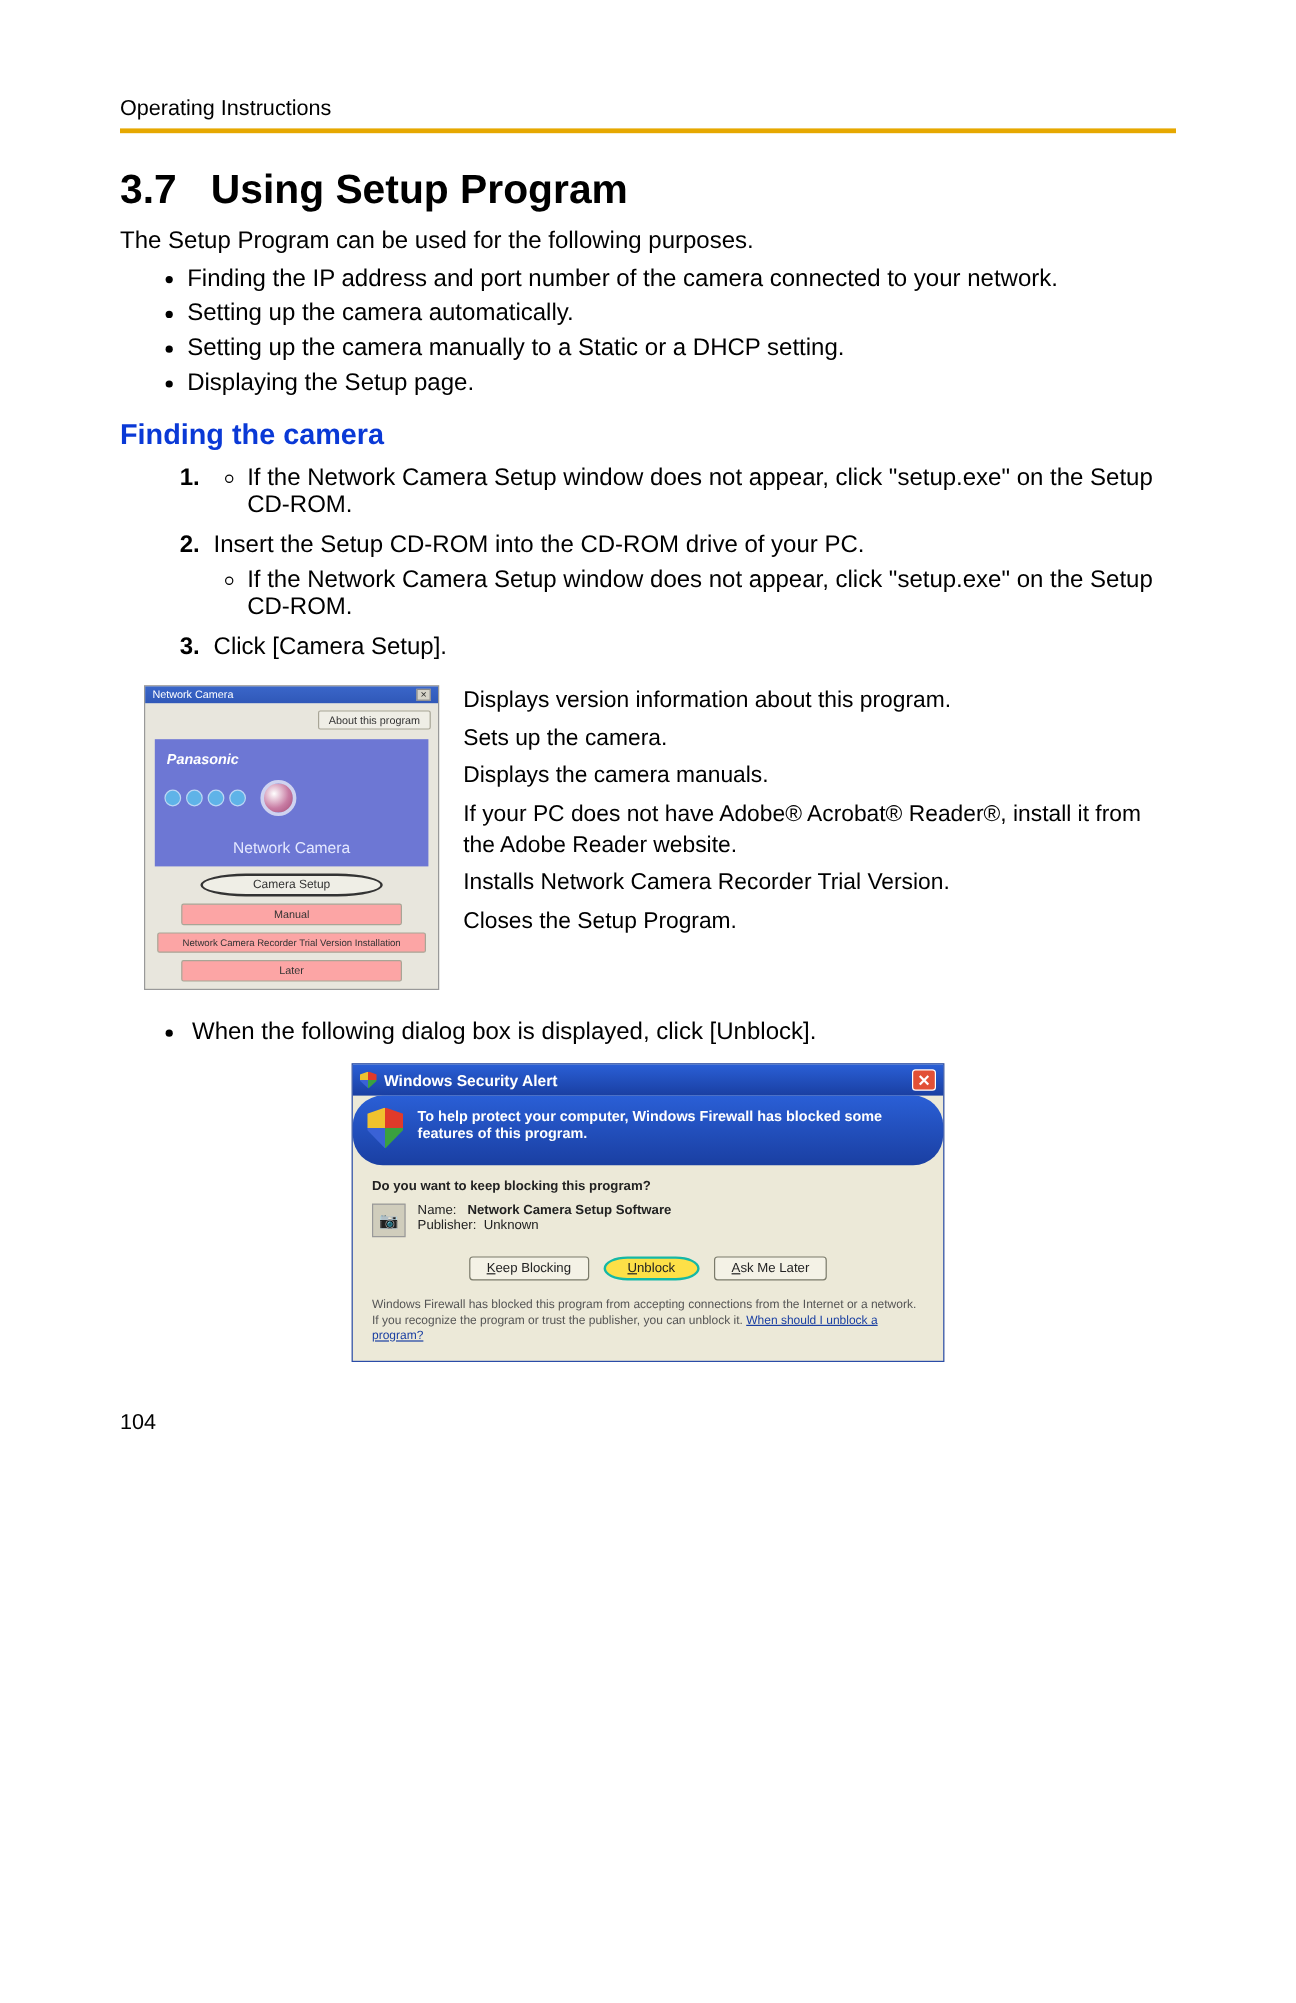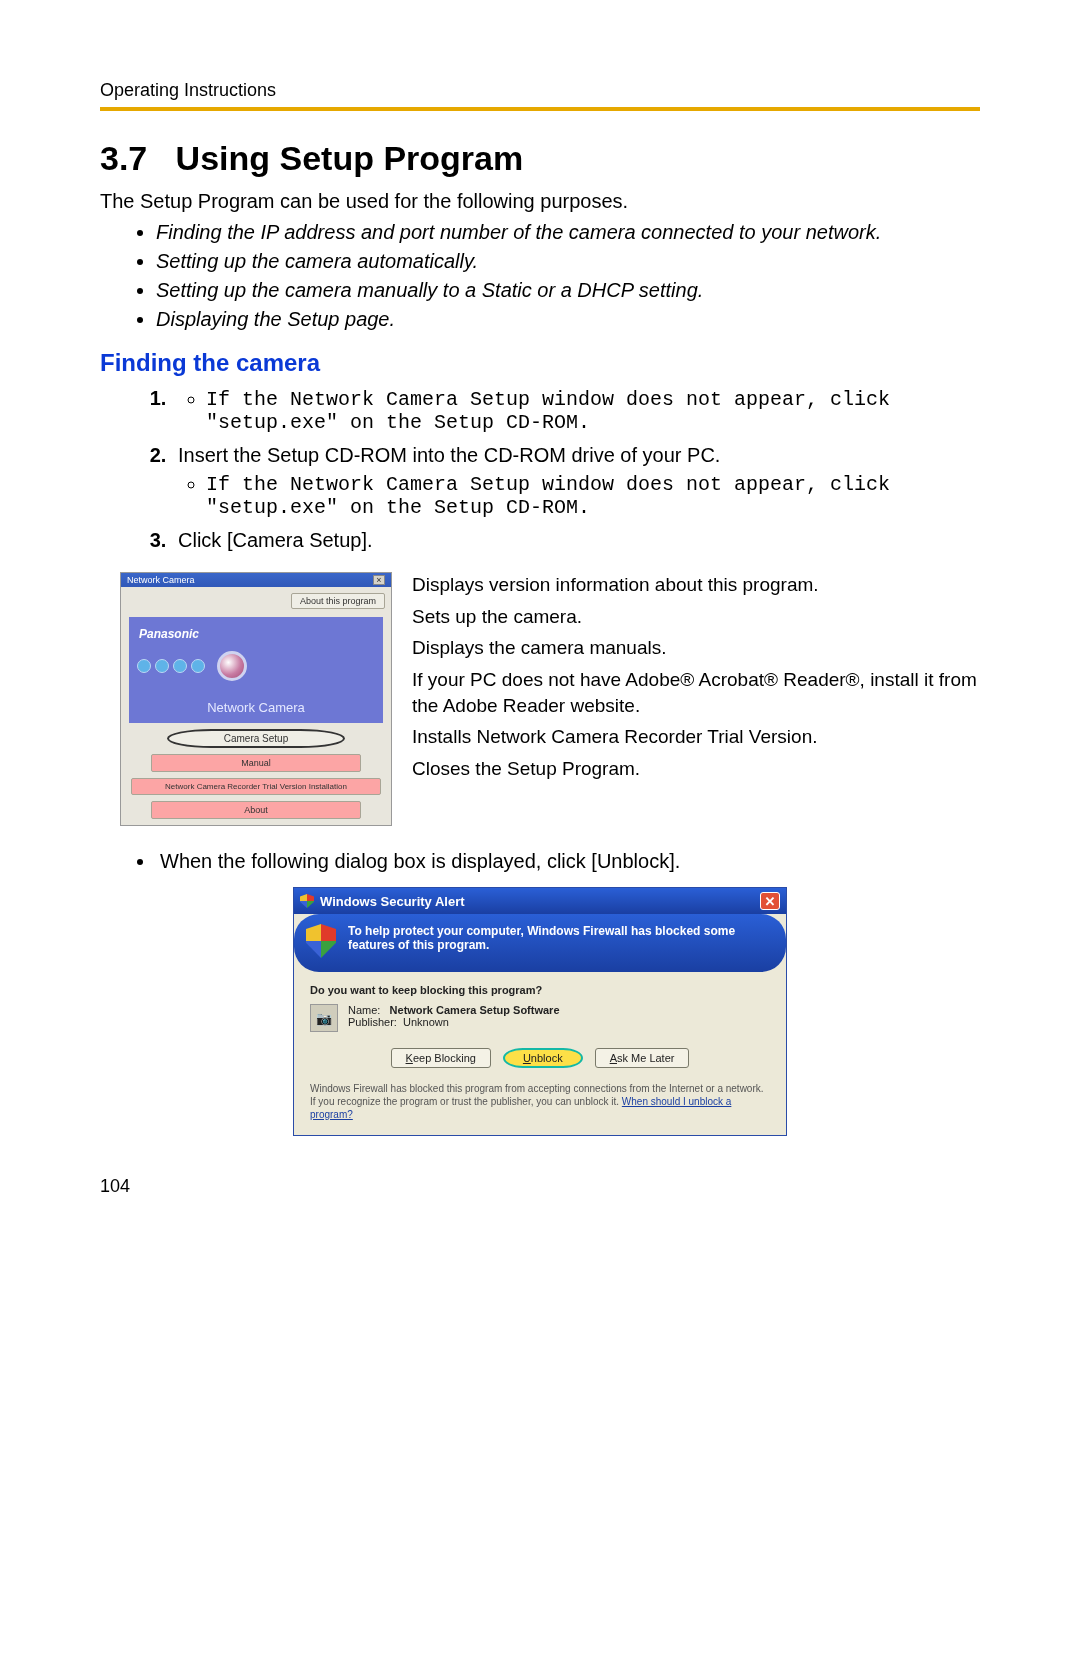--- a/index.html
+++ b/index.html
@@ -29,49 +29,48 @@
   }
   .intro {
     font-size: 20px;
     margin: 0 0 8px 0;
   }
   ul.bullets {
     margin: 6px 0 18px 0;
     padding-left: 56px;
     font-size: 20px;
   }
-  ul.bullets li { margin-bottom: 6px; font-style: italic; }
+  ul.bullets li { margin-bottom: 6px; }
   h2.sub {
     font-size: 24px;
     font-weight: bold;
     color: #0a39d6;
     margin: 14px 0 10px 0;
   }
   ol.steps {
     font-size: 20px;
     padding-left: 72px;
     margin: 6px 0 20px 0;
   }
   ol.steps > li { margin-bottom: 10px; padding-left: 6px; }
   ol.steps > li::marker { font-weight: bold; }
   ol.steps ul {
     padding-left: 28px;
     margin-top: 6px;
-    font-family: Liberation Mono, monospace;
   }
   ol.steps ul li { margin-bottom: 4px; }
   .callout-row {
     display: flex;
     align-items: flex-start;
     gap: 20px;
     margin-left: 20px;
     margin-bottom: 24px;
   }
   .setup-window {
-    width: 272px;
+    width: 246px;
     background: #e8e6dd;
     border: 1px solid #999;
     font-size: 10px;
     color: #333;
     position: relative;
   }
   .sw-title {
     background: linear-gradient(#3a66c9,#3058b8);
     color: #fff;
     font-size: 9px;
@@ -293,21 +292,21 @@
           <div class="dot"></div>
           <div class="dot"></div>
           <div class="dot"></div>
           <div class="bigdot"></div>
         </div>
         <div class="sw-nc">Network Camera</div>
       </div>
       <div class="sw-btn-camera">Camera Setup</div>
       <div class="sw-btn-wide">Manual</div>
       <div class="sw-btn-wide" style="margin:6px 10px;font-size:8px;">Network Camera Recorder Trial Version Installation</div>
-      <div class="sw-btn-wide">About</div>
+      <div class="sw-btn-wide">Later</div>
     </div>
 
     <div class="callouts">
       <div class="line">Displays version information about this program.</div>
       <div class="line">Sets up the camera.</div>
       <div class="line">Displays the camera manuals.</div>
       <div class="line">If your PC does not have Adobe® Acrobat® Reader®, install it from the Adobe Reader website.</div>
       <div class="line">Installs Network Camera Recorder Trial Version.</div>
       <div class="line">Closes the Setup Program.</div>
     </div>

